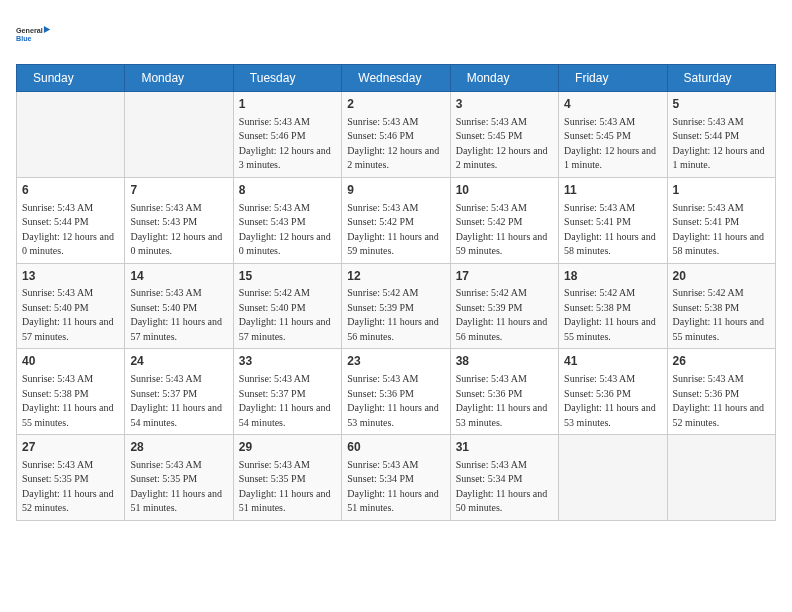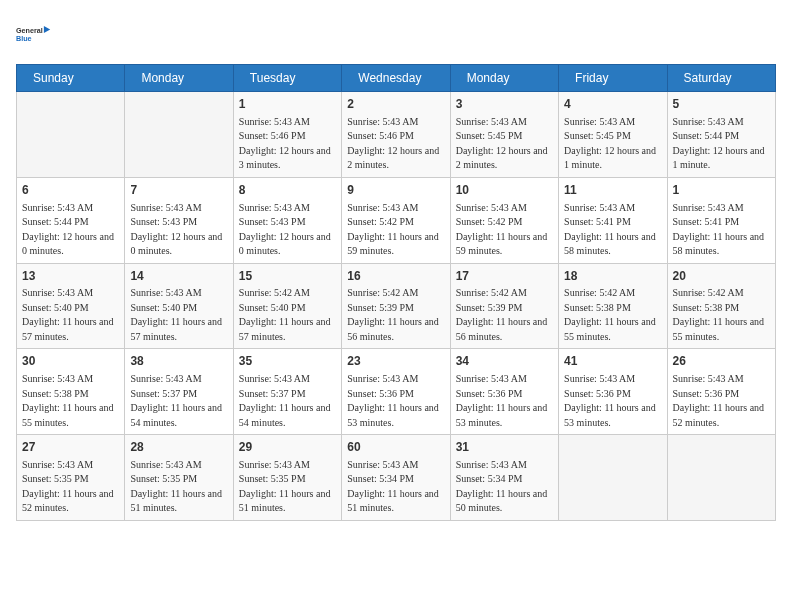--- a/index.html
+++ b/index.html
@@ -205,21 +205,21 @@
 Sunset: 5:40 PM
 Daylight: 11 hours and 57 minutes.</div>
         </td>
         <td>
           <span class="day-num">15</span>
           <div class="day-info" style="white-space: pre-line;">Sunrise: 5:42 AM
 Sunset: 5:40 PM
 Daylight: 11 hours and 57 minutes.</div>
         </td>
         <td>
-          <span class="day-num">16</span>
+          <span class="day-num">12</span>
           <div class="day-info" style="white-space: pre-line;">Sunrise: 5:42 AM
 Sunset: 5:39 PM
 Daylight: 11 hours and 56 minutes.</div>
         </td>
         <td>
           <span class="day-num">17</span>
           <div class="day-info" style="white-space: pre-line;">Sunrise: 5:42 AM
 Sunset: 5:39 PM
 Daylight: 11 hours and 56 minutes.</div>
         </td>
@@ -231,45 +231,45 @@
         </td>
         <td>
           <span class="day-num">20</span>
           <div class="day-info" style="white-space: pre-line;">Sunrise: 5:42 AM
 Sunset: 5:38 PM
 Daylight: 11 hours and 55 minutes.</div>
         </td>
       </tr>
       <tr>
         <td>
-          <span class="day-num">30</span>
+          <span class="day-num">40</span>
           <div class="day-info" style="white-space: pre-line;">Sunrise: 5:43 AM
 Sunset: 5:38 PM
 Daylight: 11 hours and 55 minutes.</div>
         </td>
         <td>
-          <span class="day-num">38</span>
+          <span class="day-num">24</span>
           <div class="day-info" style="white-space: pre-line;">Sunrise: 5:43 AM
 Sunset: 5:37 PM
 Daylight: 11 hours and 54 minutes.</div>
         </td>
         <td>
-          <span class="day-num">35</span>
+          <span class="day-num">33</span>
           <div class="day-info" style="white-space: pre-line;">Sunrise: 5:43 AM
 Sunset: 5:37 PM
 Daylight: 11 hours and 54 minutes.</div>
         </td>
         <td>
           <span class="day-num">23</span>
           <div class="day-info" style="white-space: pre-line;">Sunrise: 5:43 AM
 Sunset: 5:36 PM
 Daylight: 11 hours and 53 minutes.</div>
         </td>
         <td>
-          <span class="day-num">34</span>
+          <span class="day-num">38</span>
           <div class="day-info" style="white-space: pre-line;">Sunrise: 5:43 AM
 Sunset: 5:36 PM
 Daylight: 11 hours and 53 minutes.</div>
         </td>
         <td>
           <span class="day-num">41</span>
           <div class="day-info" style="white-space: pre-line;">Sunrise: 5:43 AM
 Sunset: 5:36 PM
 Daylight: 11 hours and 53 minutes.</div>
         </td>

